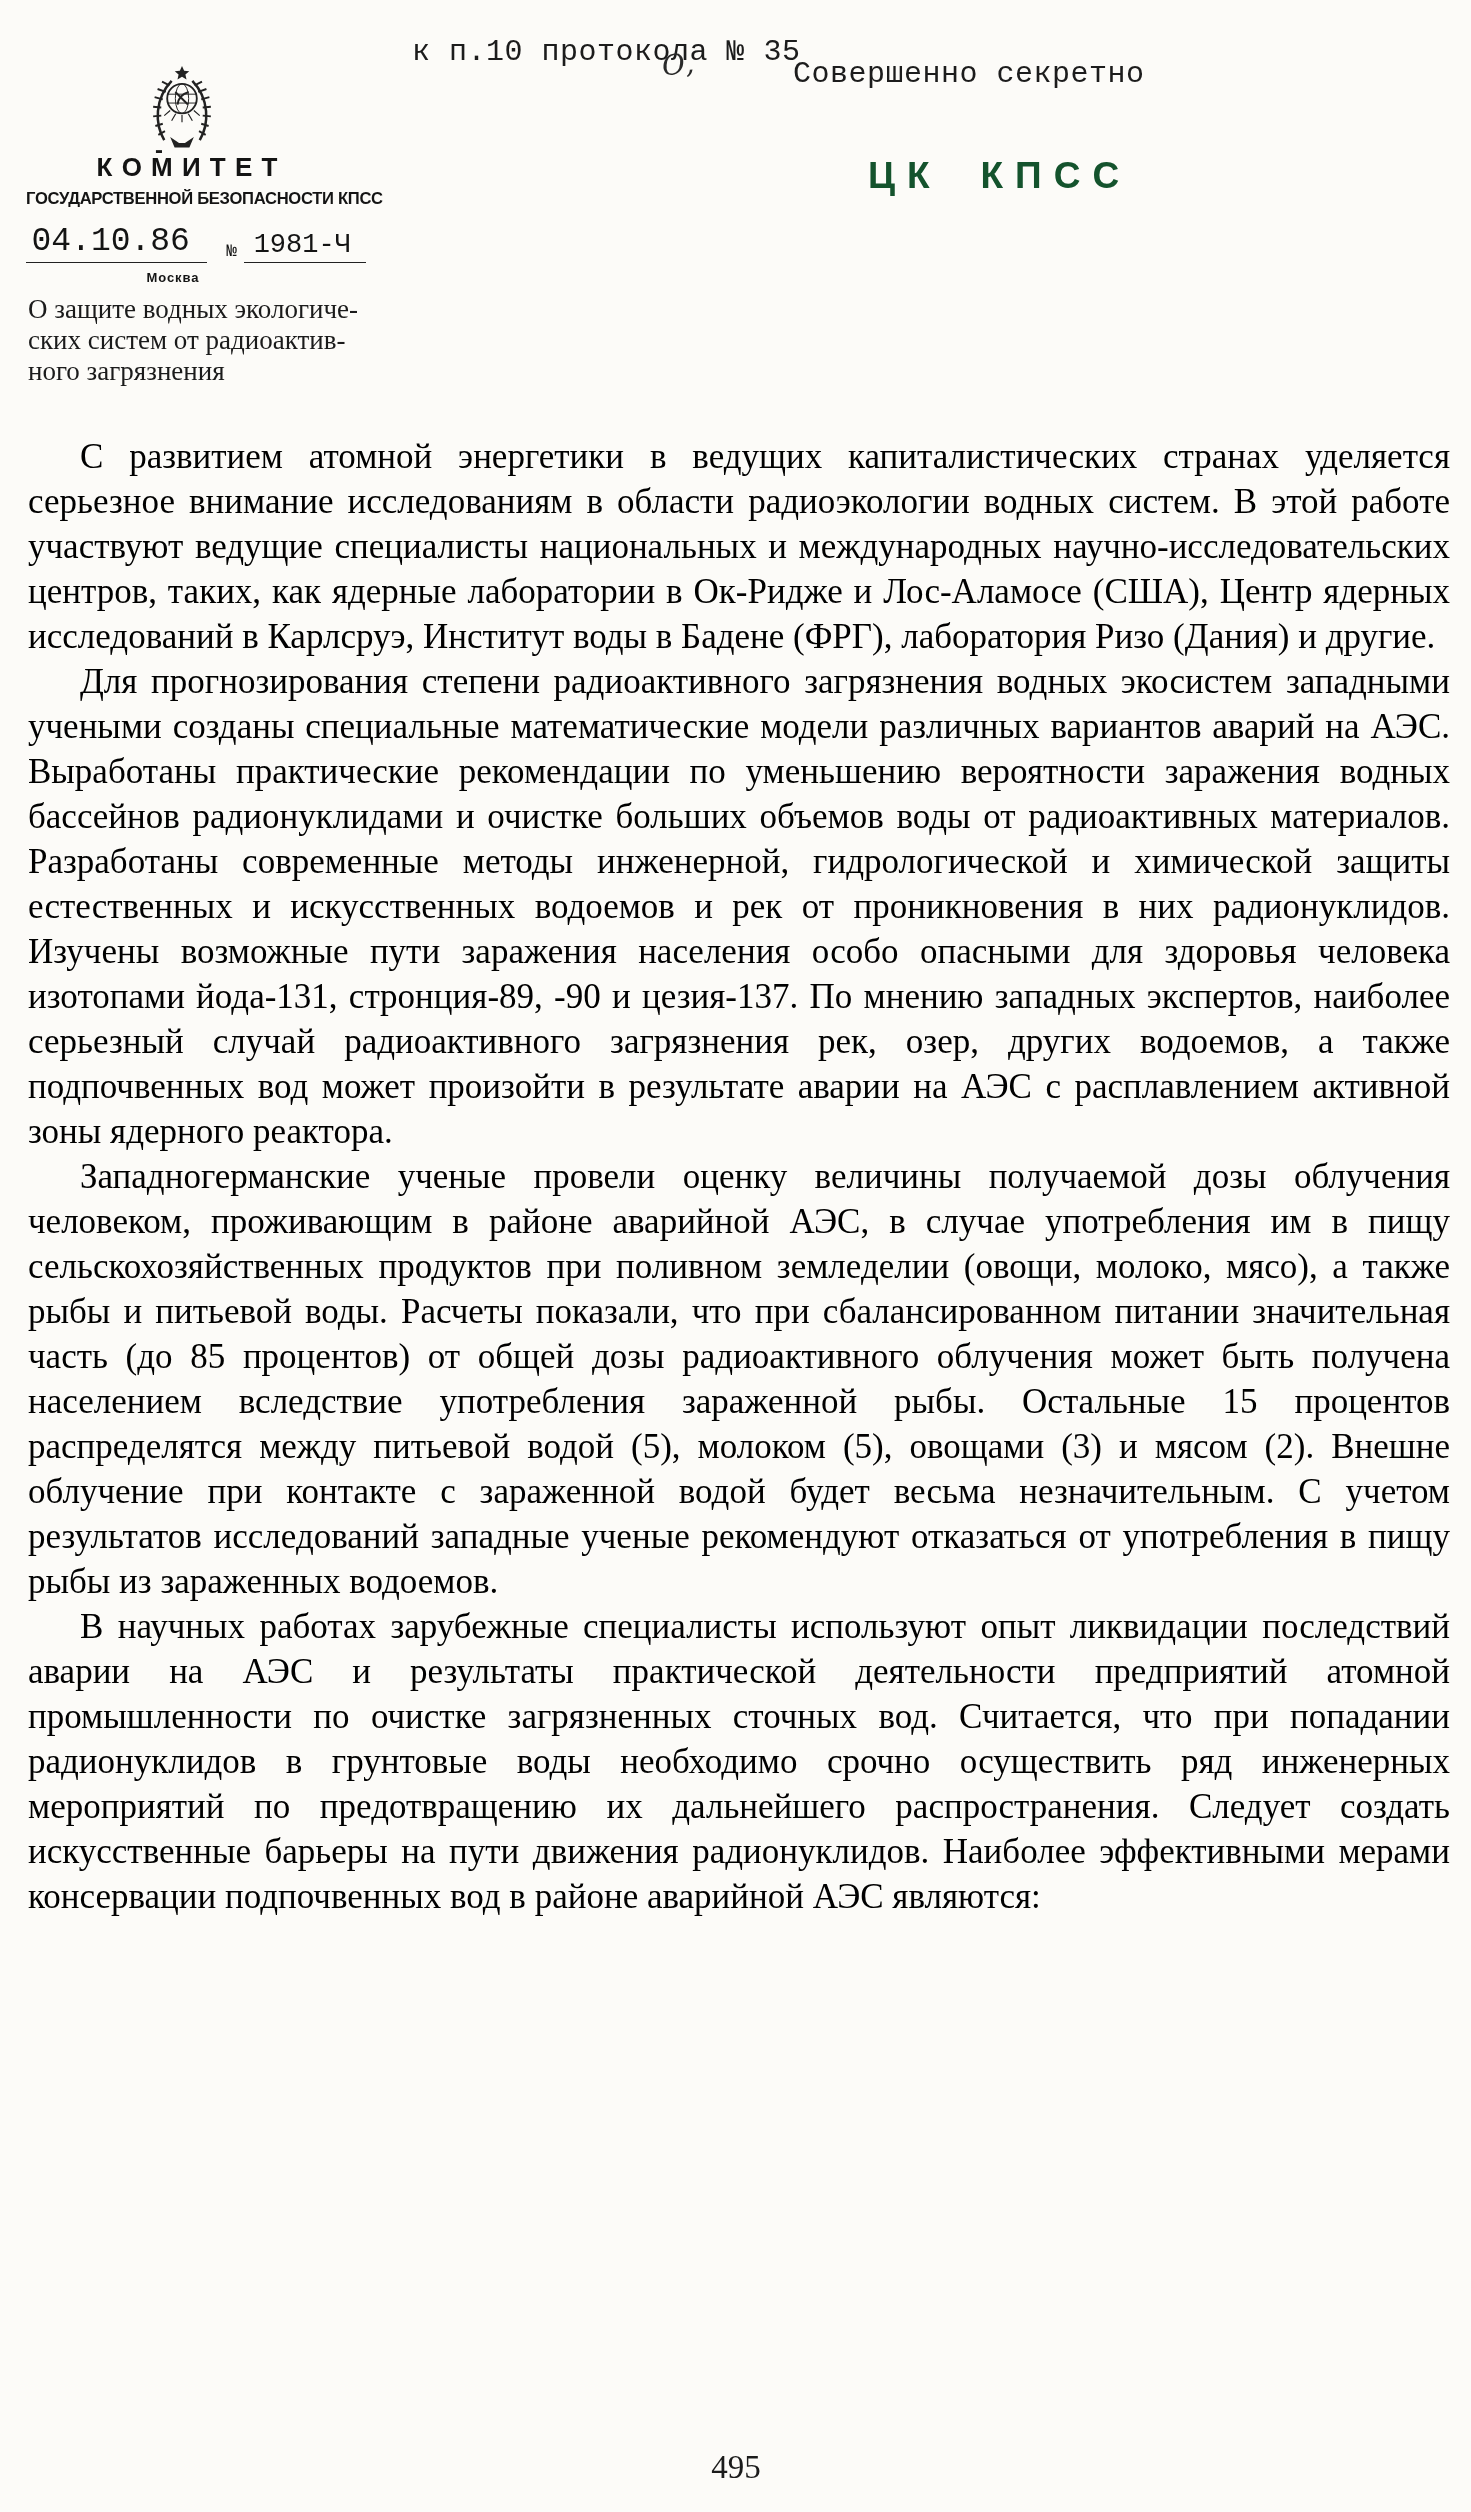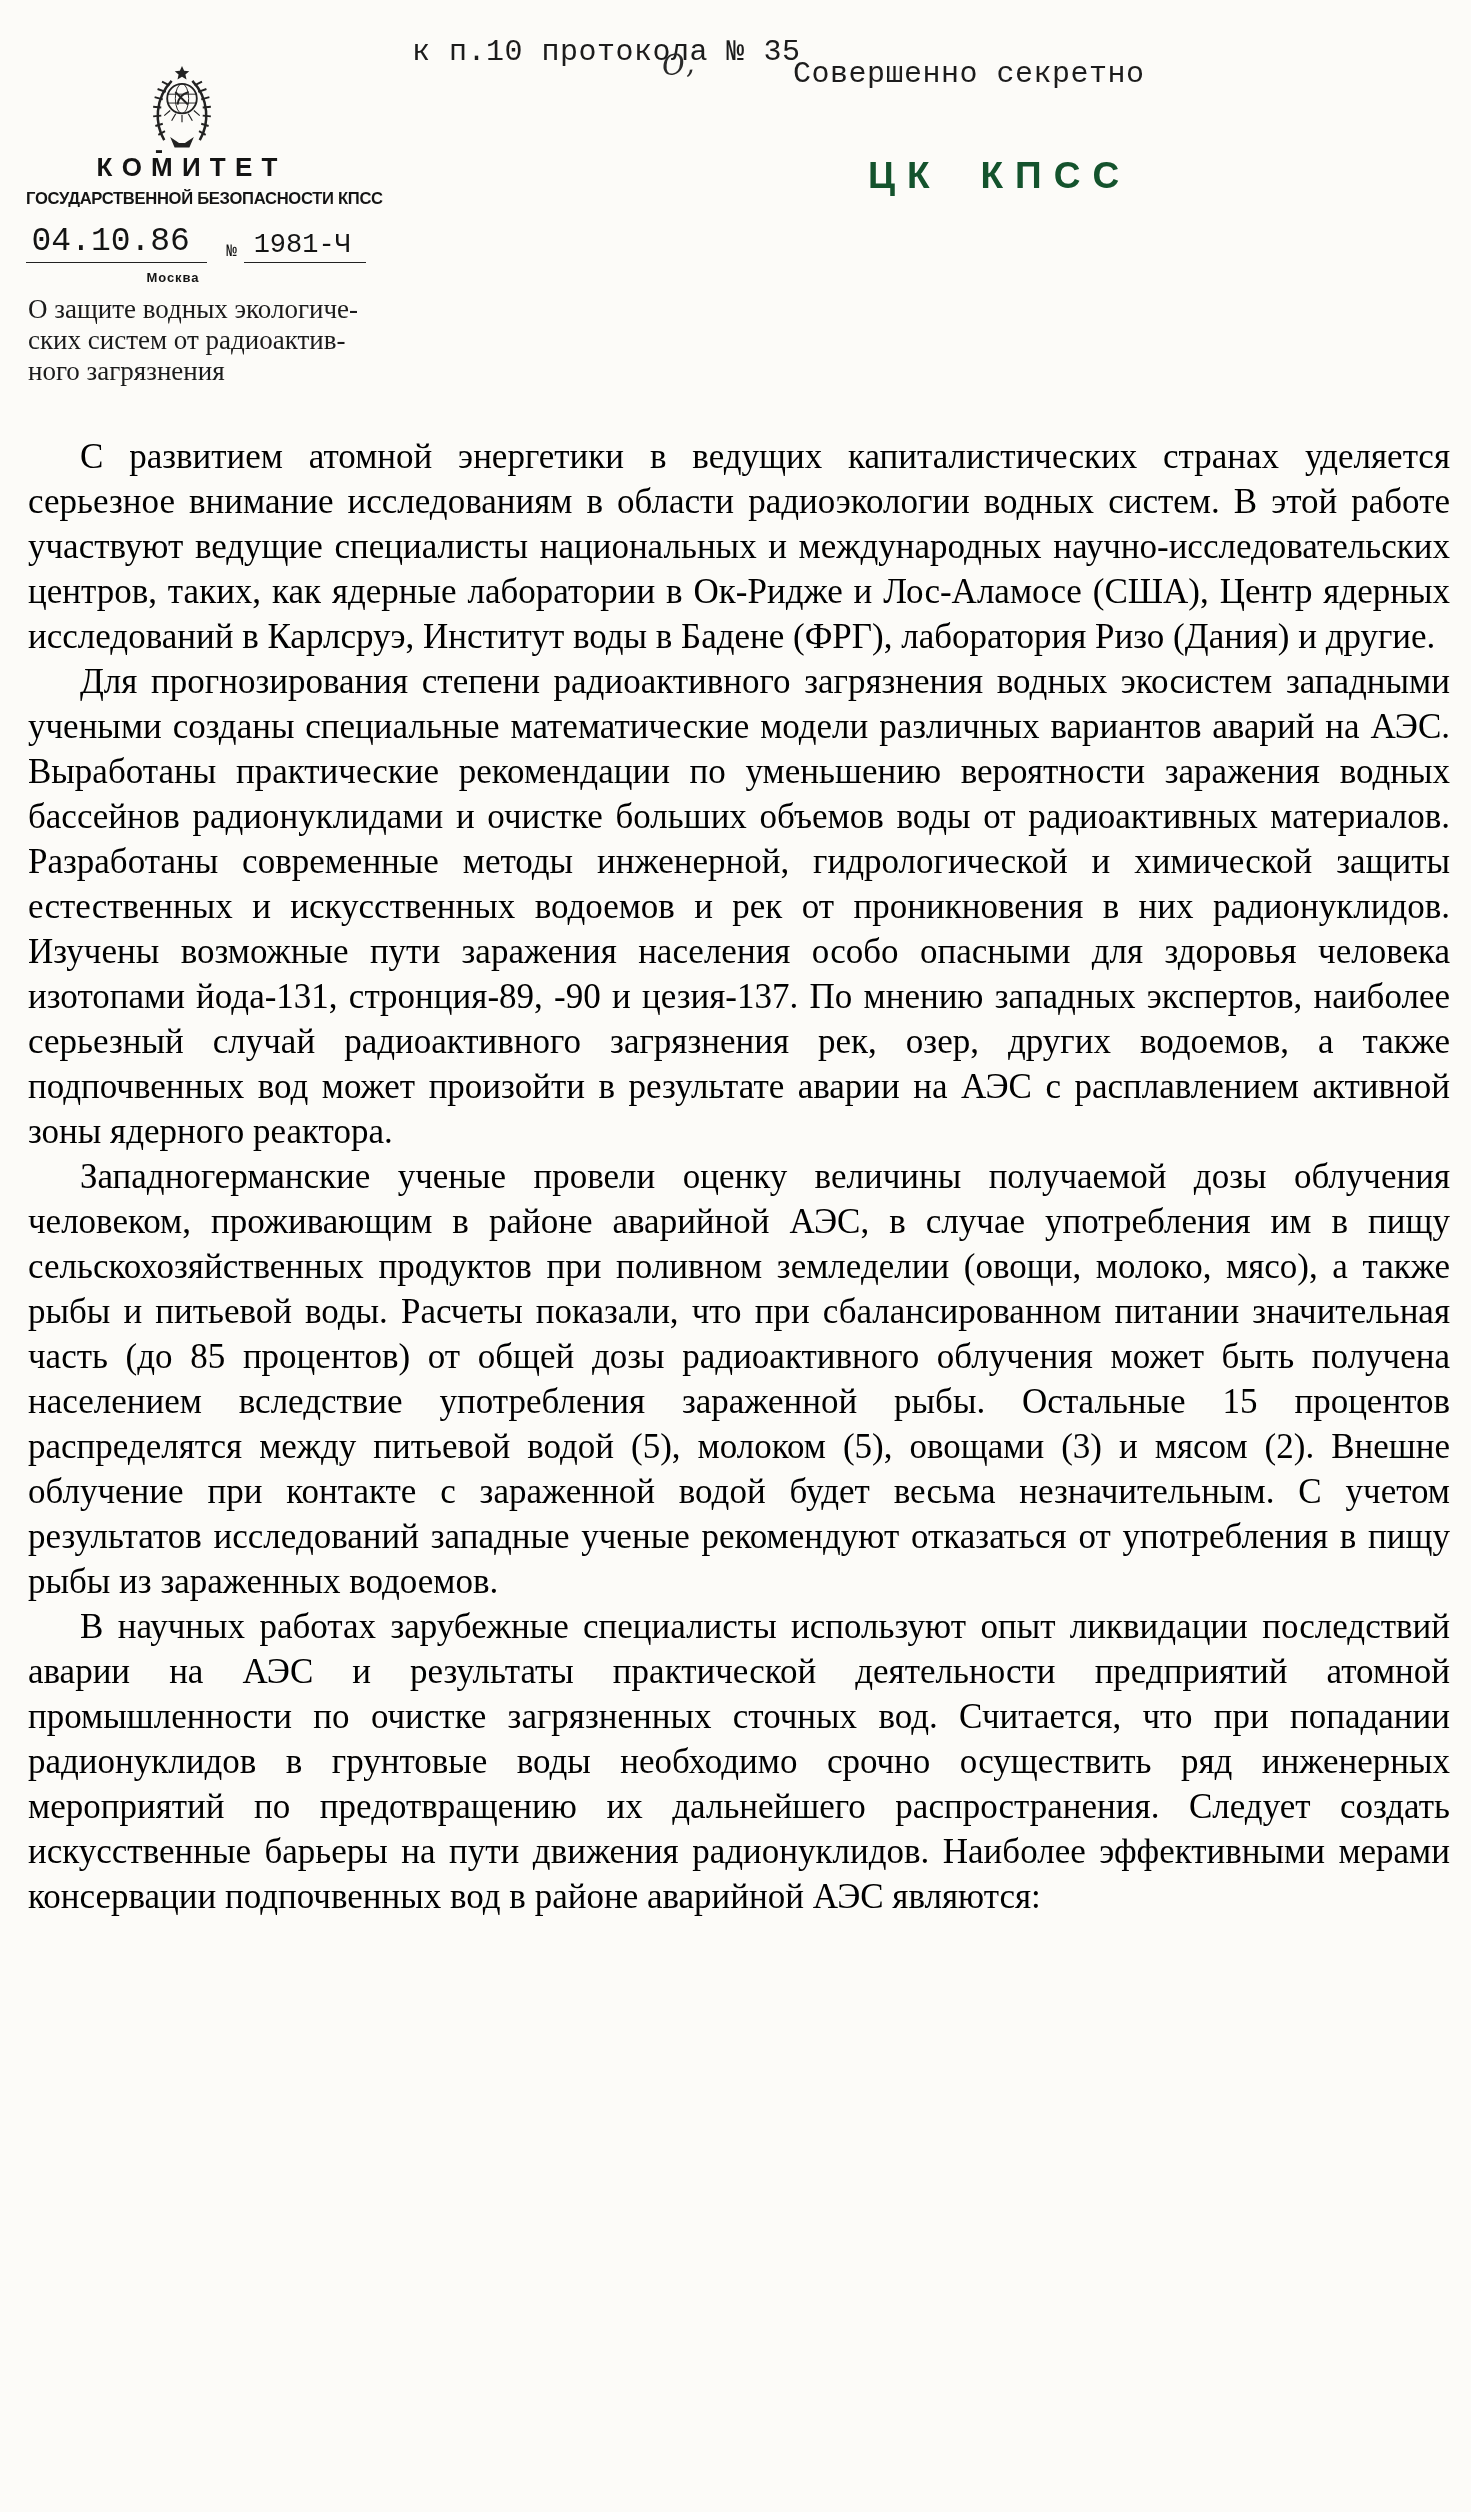--- a/index.html
+++ b/index.html
@@ -209,15 +209,16 @@
     <div>ного загрязнения</div>
   </div>
 
   <div class="doc-body">
     <p>С развитием атомной энергетики в ведущих капиталистических странах уделяется серьезное внимание исследованиям в области радиоэкологии водных систем. В этой работе участвуют ведущие специалисты национальных и международных научно-исследовательских центров, таких, как ядерные лаборатории в Ок-Ридже и Лос-Аламосе (США), Центр ядерных исследований в Карлсруэ, Институт воды в Бадене (ФРГ), лаборатория Ризо (Дания) и другие.</p>
     <p>Для прогнозирования степени радиоактивного загрязнения водных экосистем западными учеными созданы специальные математические модели различных вариантов аварий на АЭС. Выработаны практические рекомендации по уменьшению вероятности заражения водных бассейнов радионуклидами и очистке больших объемов воды от радиоактивных материалов. Разработаны современные методы инженерной, гидрологической и химической защиты естественных и искусственных водоемов и рек от проникновения в них радионуклидов. Изучены возможные пути заражения населения особо опасными для здоровья человека изотопами йода-131, стронция-89, -90 и цезия-137. По мнению западных экспертов, наиболее серьезный случай радиоактивного загрязнения рек, озер, других водоемов, а также подпочвенных вод может произойти в результате аварии на АЭС с расплавлением активной зоны ядерного реактора.</p>
     <p>Западногерманские ученые провели оценку величины получаемой дозы облучения человеком, проживающим в районе аварийной АЭС, в случае употребления им в пищу сельскохозяйственных продуктов при поливном земледелии (овощи, молоко, мясо), а также рыбы и питьевой воды. Расчеты показали, что при сбалансированном питании значительная часть (до 85 процентов) от общей дозы радиоактивного облучения может быть получена населением вследствие употребления зараженной рыбы. Остальные 15 процентов распределятся между питьевой водой (5), молоком (5), овощами (3) и мясом (2). Внешне облучение при контакте с зараженной водой будет весьма незначительным. С учетом результатов исследований западные ученые рекомендуют отказаться от употребления в пищу рыбы из зараженных водоемов.</p>
     <p>В научных работах зарубежные специалисты используют опыт ликвидации последствий аварии на АЭС и результаты практической деятельности предприятий атомной промышленности по очистке загрязненных сточных вод. Считается, что при попадании радионуклидов в грунтовые воды необходимо срочно осуществить ряд инженерных мероприятий по предотвращению их дальнейшего распространения. Следует создать искусственные барьеры на пути движения радионуклидов. Наиболее эффективными мерами консервации подпочвенных вод в районе аварийной АЭС являются:</p>
   </div>
 
+  <div class="page-number">495</div>
 
 </div>
 
 
 </body></html>

